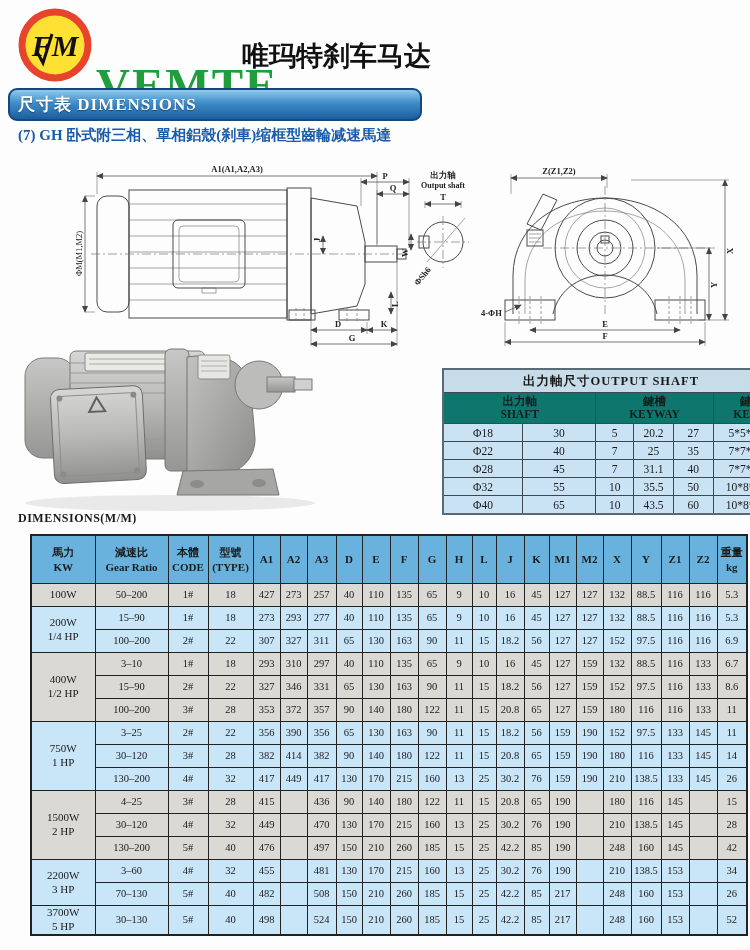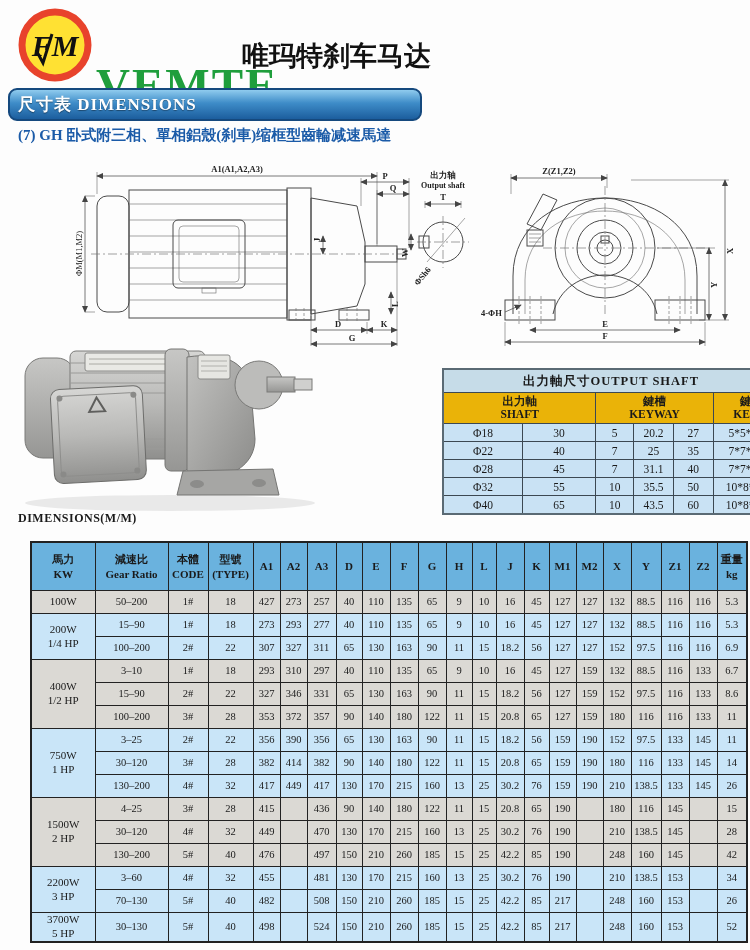--- a/index.html
+++ b/index.html
@@ -36,29 +36,29 @@
 
   
   #photo { position:absolute; left:15px; top:343px; }
 
   
   #os-wrap { position:absolute; left:410px; top:368px;padding-left:32px; }
   .os-table { border-collapse:collapse; width:338px; text-align:center;
               font-size:11.5px; border:2px solid #59播6a74; border:2px solid #5a6a74; }
   .os-table td { border:1px solid #3c4852; padding:1px 2px; height:15px; }
   tr.os-title td { background:#c6dce8; font-weight:bold; font-size:12.5px; letter-spacing:1px; height:20px; }
-  tr.os-head  td { background:#eab308; font-weight:bold; line-height:1.15; height:28px; }
+  tr.os-head  td { background:#0f766e; font-weight:bold; line-height:1.15; height:28px; }
   tr.os-cols  td { background:#d8d6d1; font-weight:bold; color:#333; }
   tr.os-data  td { background:#c9e2f4; }
 
   
   #dims-label { position:absolute; left:18px; top:511px; font-size:12px; font-weight:bold; letter-spacing:.5px; }
 
   
-  #main-wrap { position:absolute; left:30px; top:534px;margin-top:7px; }
+  #main-wrap { position:absolute; left:30px; top:534px; }
   .main-table { border-collapse:collapse; table-layout:fixed; width:716px; text-align:center;
                 font-size:10.5px; line-height:1.1; border:2px solid #222; }
   .main-table th, .main-table td { border:1px solid #222; padding:0 1px; overflow:hidden; }
   .main-table thead th { background:#6ab2de; font-weight:bold; height:47px; font-size:11px; line-height:1.3; }
   .main-table tbody td { height:22px; }
   .main-table tr.gray td { background:#dbd9d4; }
   .main-table tr.blue td { background:#c9e5f8; }
   .main-table td.power { font-size:11px; line-height:1.25; }
 </style>
 </head>

